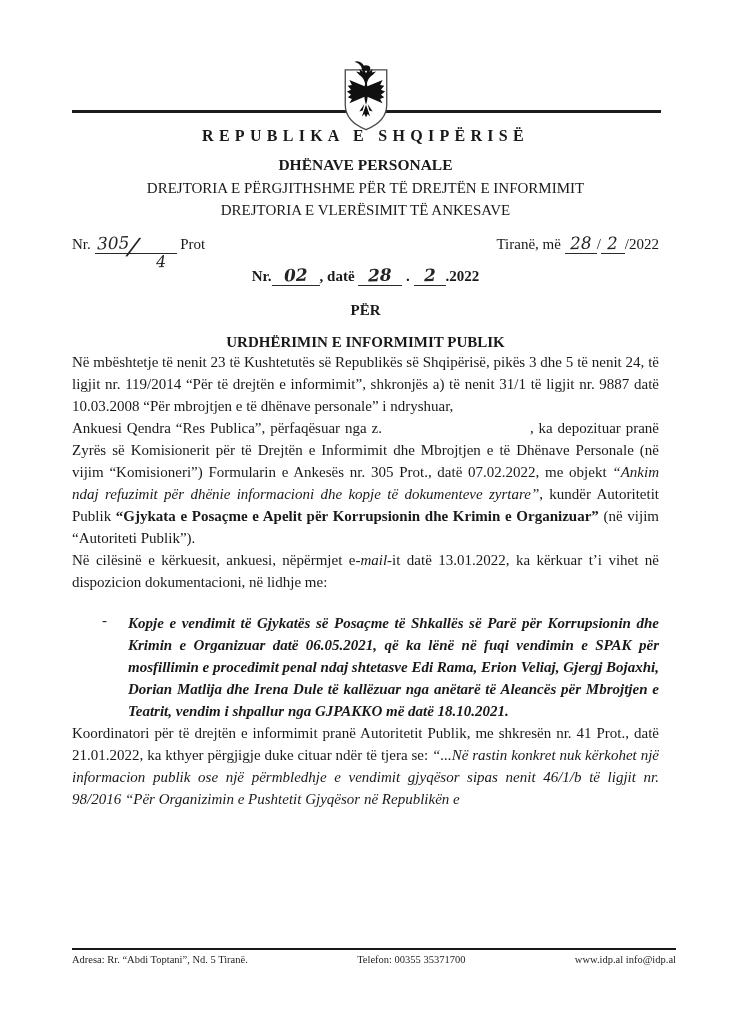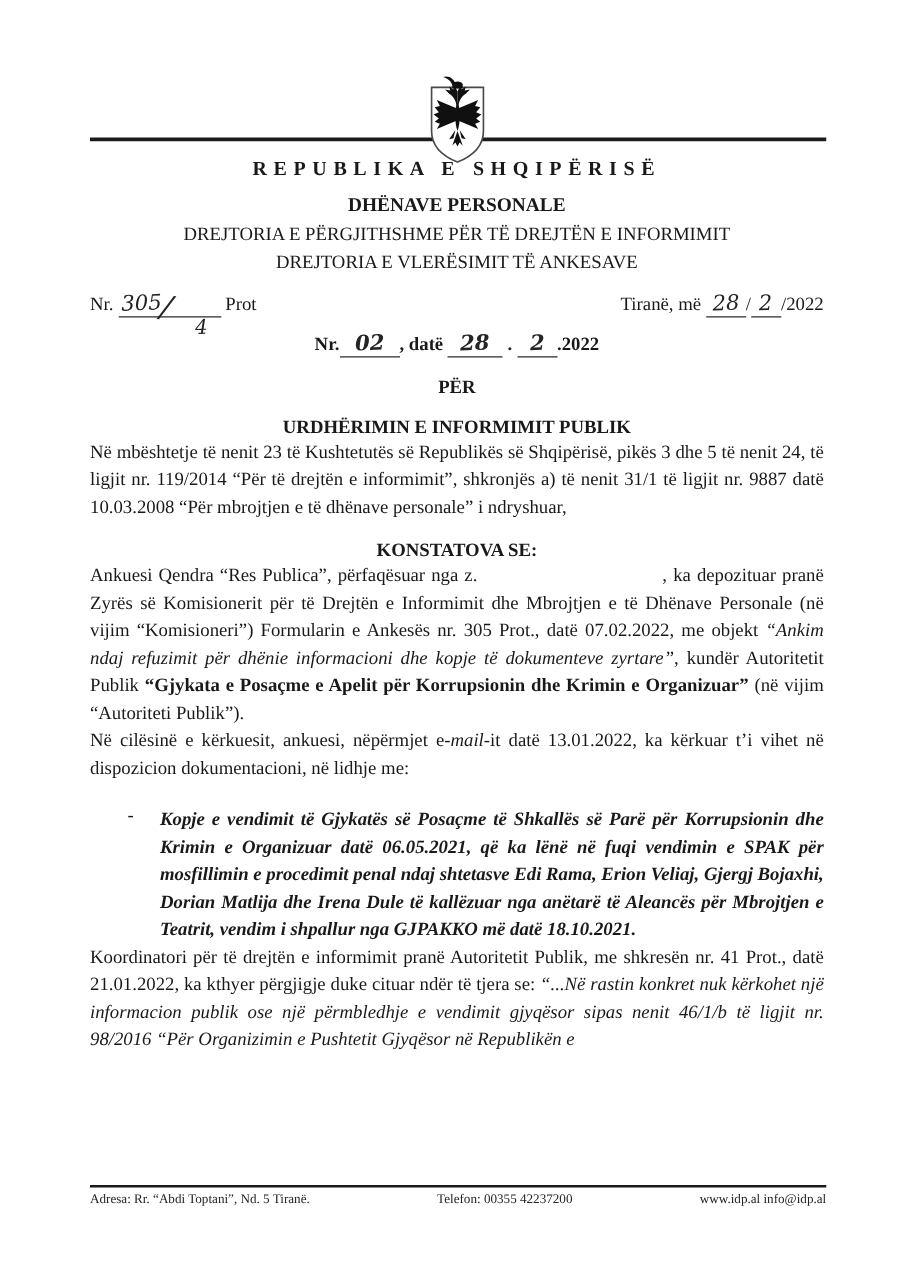--- a/index.html
+++ b/index.html
@@ -36,21 +36,21 @@
   .p2 { margin-top:13px; }
   .p3 { margin-top:20px; }
   .bullet { margin-top:19px; position:relative; padding-left:56px; }
   .bullet .marker { position:absolute; left:30px; top:0; font-style:italic; }
   .bi { font-style:italic; font-weight:bold; }
   .i { font-style:italic; }
   .b { font-weight:bold; }
   .p4 { margin-top:7px; }
   .redact-gap { display:inline-block; width:148px; }
   .footer {
-    position:absolute; left:72px; right:70px; top:948px; z-index:3;
+    position:absolute; left:72px; right:55px; top:948px; z-index:3;
     border-top:2.6px solid #181818; padding-top:4px;
     display:flex; justify-content:space-between; align-items:baseline;
     font-size:10.5px; color:#242424;
   }
   .footer .link { }
 </style>
 </head>
 <body>
 
 <div class="page">
@@ -107,34 +107,33 @@
       <span class="hw-slot w40"><span class="hand">28</span></span>
       <span>.</span>
       <span class="hw-slot w28"><span class="hand">2</span></span><span>.2022</span>
     </div>
 
     <div class="c bold h-per">PËR</div>
     <div class="c bold h-subject">URDHËRIMIN E INFORMIMIT PUBLIK</div>
 
     <p class="j p-intro">Në mbështetje të nenit 23 të Kushtetutës së Republikës së Shqipërisë, pikës 3 dhe 5 të nenit 24, të ligjit nr. 119/2014 “Për të drejtën e informimit”, shkronjës a) të nenit 31/1 të ligjit nr. 9887 datë 10.03.2008 “Për mbrojtjen e të dhënave personale” i ndryshuar,</p>
 
-    <div class="c bold h-konst">KONSTATOVA SE:</div>
 
     <p class="j p2"><span>Ankuesi Qendra “Res Publica”, përfaqësuar nga z.</span><span class="redact-gap"></span><span>, ka depozituar pranë Zyrës së Komisionerit për të Drejtën e Informimit dhe Mbrojtjen e të Dhënave Personale (në vijim “Komisioneri”) Formularin e Ankesës nr. 305 Prot., datë 07.02.2022, me objekt </span><span class="i">“Ankim ndaj refuzimit për dhënie informacioni dhe kopje të dokumenteve zyrtare”</span><span>, kundër Autoritetit Publik </span><span class="b">“Gjykata e Posaçme e Apelit për Korrupsionin dhe Krimin e Organizuar”</span><span> (në vijim “Autoriteti Publik”).</span></p>
 
     <p class="j p3"><span>Në cilësinë e kërkuesit, ankuesi, nëpërmjet e-</span><span class="i">mail</span><span>-it datë 13.01.2022, ka kërkuar t’i vihet në dispozicion dokumentacioni, në lidhje me:</span></p>
 
     <div class="bullet">
       <span class="marker">-</span>
       <p class="j bi">Kopje e vendimit të Gjykatës së Posaçme të Shkallës së Parë për Korrupsionin dhe Krimin e Organizuar datë 06.05.2021, që ka lënë në fuqi vendimin e SPAK për mosfillimin e procedimit penal ndaj shtetasve Edi Rama, Erion Veliaj, Gjergj Bojaxhi, Dorian Matlija dhe Irena Dule të kallëzuar nga anëtarë të Aleancës për Mbrojtjen e Teatrit, vendim i shpallur nga GJPAKKO më datë 18.10.2021.</p>
     </div>
 
     <p class="j p4"><span>Koordinatori për të drejtën e informimit pranë Autoritetit Publik, me shkresën nr. 41 Prot., datë 21.01.2022, ka kthyer përgjigje duke cituar ndër të tjera se: </span><span class="i">“...Në rastin konkret nuk kërkohet një informacion publik ose një përmbledhje e vendimit gjyqësor sipas nenit 46/1/b të ligjit nr. 98/2016 “Për Organizimin e Pushtetit Gjyqësor në Republikën e</span></p>
 
   </div>
 
   <div class="footer">
     <span>Adresa: Rr. “Abdi Toptani”, Nd. 5 Tiranë.</span>
-    <span>Telefon: 00355 42237200</span>
+    <span>Telefon: 00355 35371700</span>
     <span class="link">www.idp.al info@idp.al</span>
   </div>
 
 </div>
 
 </body></html>

